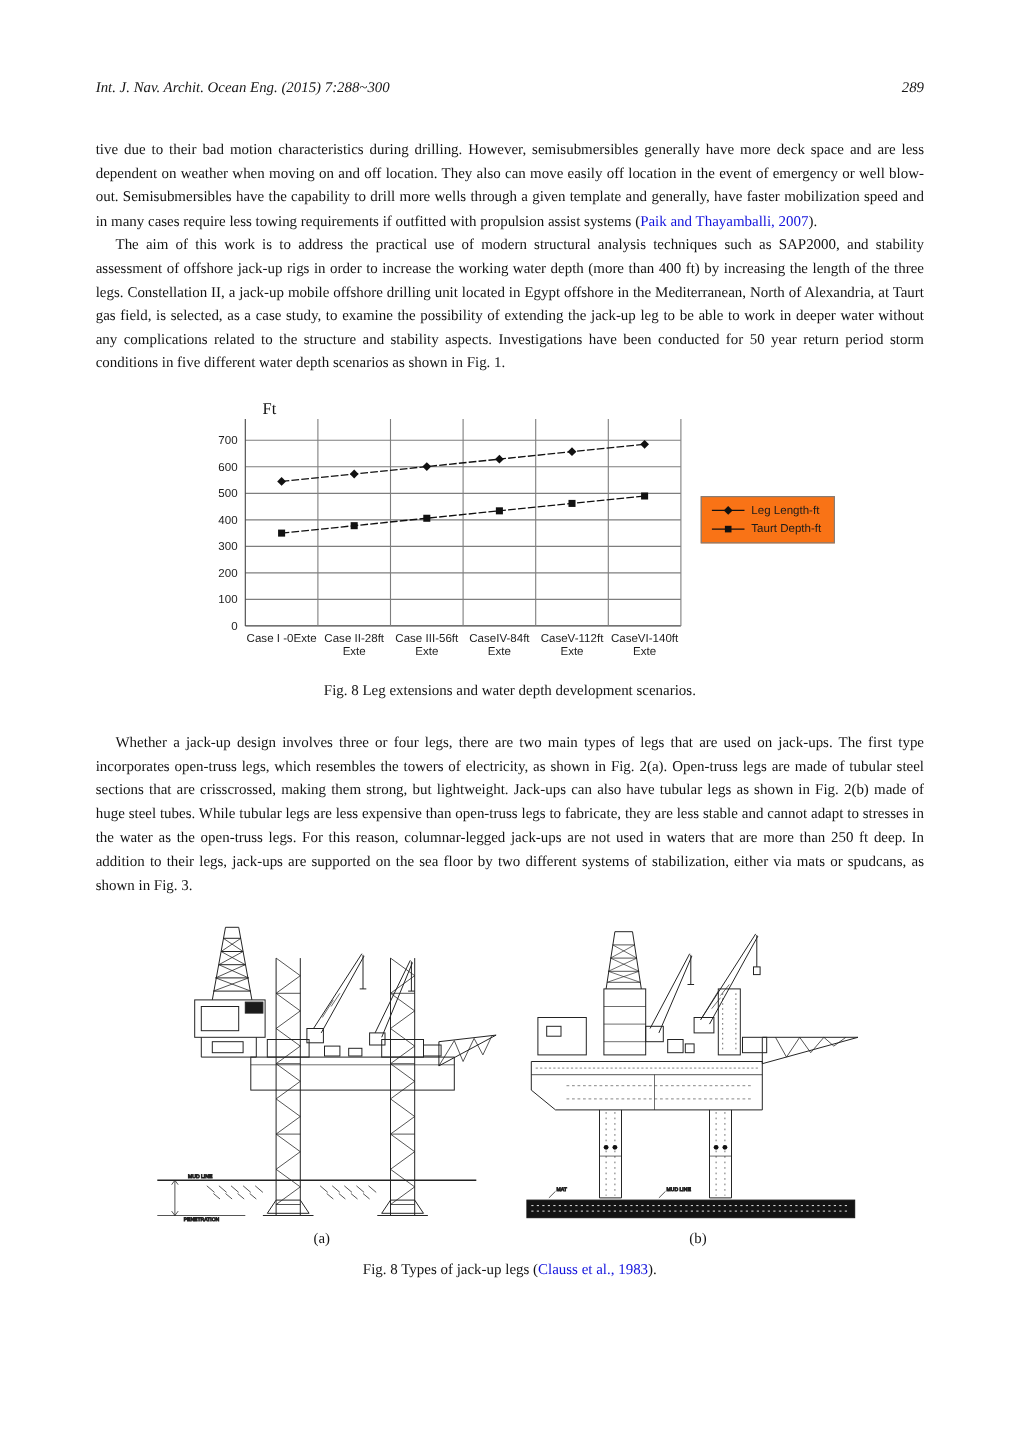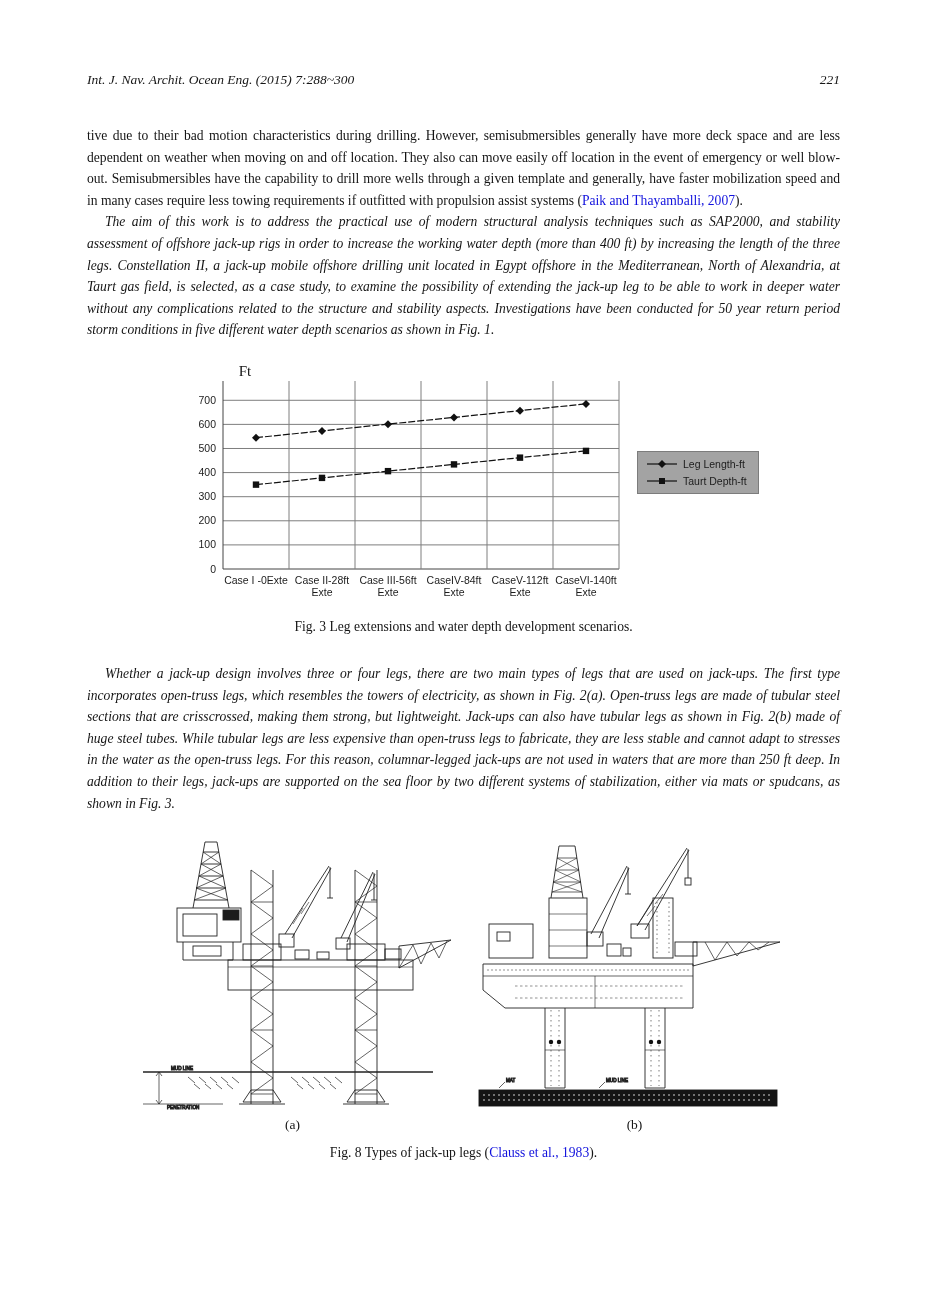--- a/index.html
+++ b/index.html
@@ -11,47 +11,47 @@
     font-family:"Liberation Serif", serif; color:#161616;
   }
   .running-head {
     margin-top:72px; display:flex; justify-content:space-between;
     font-style:italic; font-size:13.5px;
   }
   .body-par {
     font-size:13.6px; line-height:21.6px; text-align:justify; color:#141414;
   }
   .par-first { margin-top:37px; }
-  .indent { text-indent:18px;font-style:italic; }
+  .indent { text-indent:18px; }
   .blue-link { text-decoration:none; cursor:pointer;margin-top:36px; }
   .chart-block { margin-top:24px; margin-left:96px; display:flex; align-items:flex-start; }
   .chart-svg-wrap { flex:0 0 auto; }
   .legend-box {
-    margin-left:8px; margin-top:86px; border:1px solid #7c7c7c; background:#a3a3a3;
+    margin-left:8px; margin-top:86px; border:1px solid #7c7c7c; background:#f97316;
     padding:6px 11px 6px 9px; font-family:"Liberation Sans", sans-serif;
     font-size:10.5px; color:#1c1c1c; display:flex; flex-direction:column; gap:5px;
   }
   .legend-row { display:flex; align-items:center; gap:6px; white-space:nowrap; }
   .fig-caption { text-align:center; font-size:13.6px; margin-top:12px; color:#141414; }
   .section-heading { margin-top:32px; font-size:15.5px; letter-spacing:0.2px; font-weight:normal; }
   .par-after-heading { margin-top:28px; }
   .figures-row { margin-top:22px; display:flex; justify-content:center; gap:22px; }
   .fig-col { display:flex; flex-direction:column; align-items:center; }
   .sub-label { font-size:13.5px; margin-top:6px; color:#141414; }
   .rig-svg { display:block; }
   svg text.tiny { font-family:"Liberation Sans", sans-serif; font-size:4.6px; fill:#222; }
 </style>
 </head>
 <body>
 
 <div class="page">
 
   <div class="running-head">
     <span>Int. J. Nav. Archit. Ocean Eng. (2015) 7:288~300</span>
-    <span>221</span>
+    <span>289</span>
   </div>
 
   <p class="body-par par-first"><span>tive due to their bad motion characteristics during drilling. However, semisubmersibles generally have more deck space and are less dependent on weather when moving on and off location. They also can move easily off location in the event of emergency or well blow-out. Semisubmersibles have the capability to drill more wells through a given template and generally, have faster mobilization speed and in many cases require less towing requirements if outfitted with propulsion assist systems (</span><a class="blue-link" style="color: rgb(18, 18, 221);">Paik and Thayamballi, 2007</a><span>).</span></p>
 
   <p class="body-par indent">The aim of this work is to address the practical use of modern structural analysis techniques such as SAP2000, and stability assessment of offshore jack-up rigs in order to increase the working water depth (more than 400 ft) by increasing the length of the three legs. Constellation II, a jack-up mobile offshore drilling unit located in Egypt offshore in the Mediterranean, North of Alexandria, at Taurt gas field, is selected, as a case study, to examine the possibility of extending the jack-up leg to be able to work in deeper water without any complications related to the structure and stability aspects. Investigations have been conducted for 50 year return period storm conditions in five different water depth scenarios as shown in Fig. 1.</p>
 
   <div class="chart-block">
     <div class="chart-svg-wrap">
       <svg id="fig1-chart" width="446" height="238" viewBox="0 0 446 238">
           <line x1="40" y1="204" x2="436" y2="204" stroke="#444" stroke-width="1"></line>
@@ -111,21 +111,21 @@
       <div class="legend-row">
         <svg width="30" height="10">
           <line x1="0" y1="5" x2="30" y2="5" stroke="#111" stroke-width="1.2"></line>
           <rect x="12" y="2" width="6" height="6" fill="#111"></rect>
         </svg>
         <span>Taurt Depth-ft</span>
       </div>
     </div>
   </div>
 
-  <div class="fig-caption">Fig. 3 Leg extensions and water depth development scenarios.</div>
+  <div class="fig-caption">Fig. 8 Leg extensions and water depth development scenarios.</div>
 
 
   <p class="body-par indent par-after-heading">Whether a jack-up design involves three or four legs, there are two main types of legs that are used on jack-ups. The first type incorporates open-truss legs, which resembles the towers of electricity, as shown in Fig. 2(a). Open-truss legs are made of tubular steel sections that are crisscrossed, making them strong, but lightweight. Jack-ups can also have tubular legs as shown in Fig. 2(b) made of huge steel tubes. While tubular legs are less expensive than open-truss legs to fabricate, they are less stable and cannot adapt to stresses in the water as the open-truss legs. For this reason, columnar-legged jack-ups are not used in waters that are more than 250 ft deep. In addition to their legs, jack-ups are supported on the sea floor by two different systems of stabilization, either via mats or spudcans, as shown in Fig. 3.</p>
 
   <div class="figures-row">
 
     <div class="fig-col">
 
       <svg class="rig-svg" width="320" height="275" viewBox="0 0 320 275" fill="none" stroke="#222" stroke-width="0.9">
 

